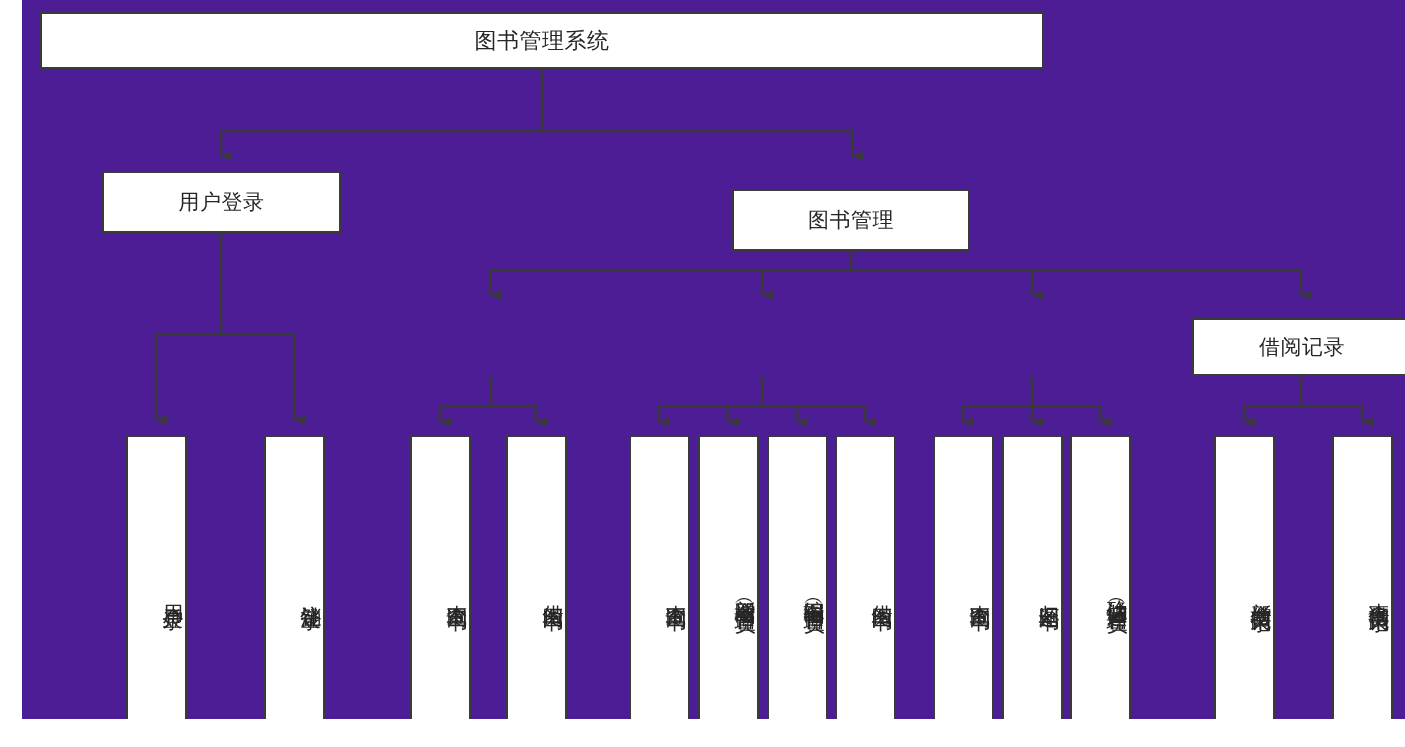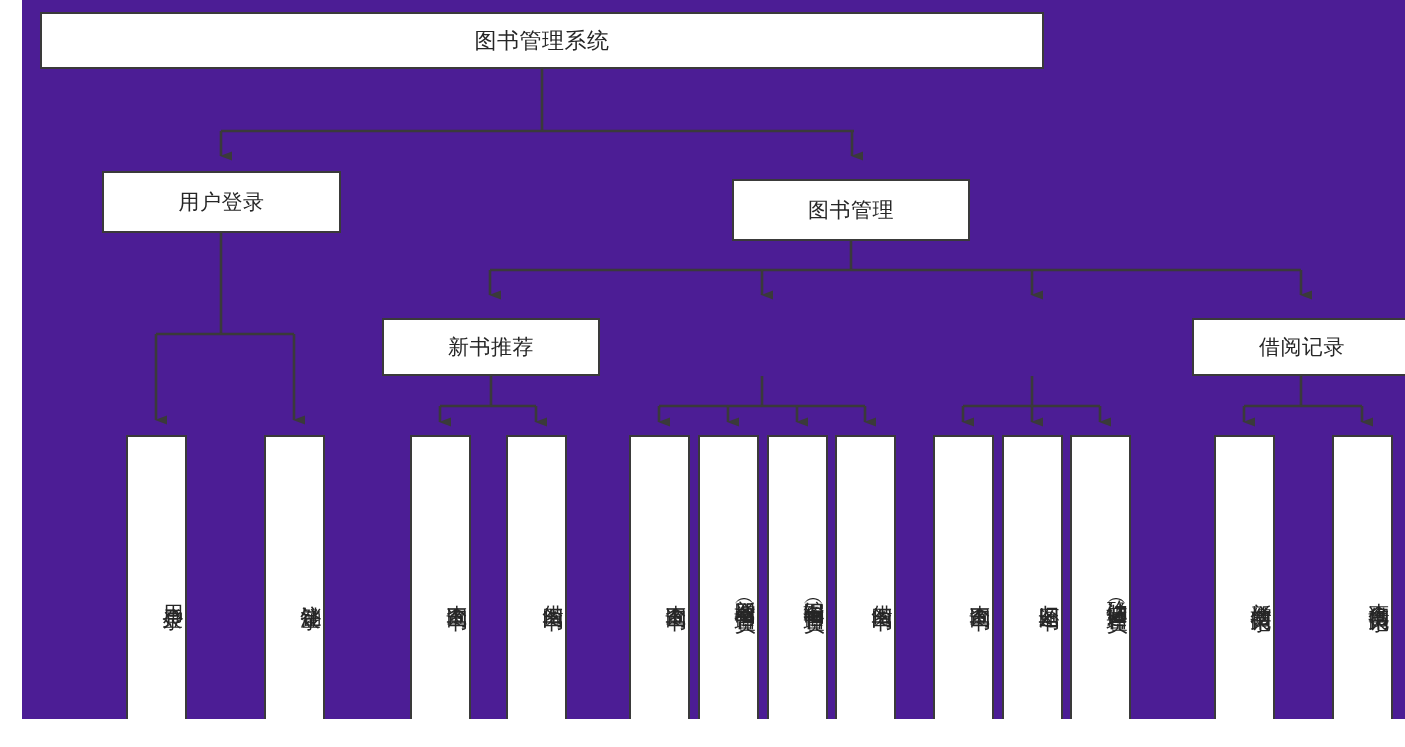--- a/index.html
+++ b/index.html
@@ -124,27 +124,24 @@
     </g>
   </svg>
 
   <div class="node horiz root" style="left:18px; top:12px; width:1004px; height:57px;">
     <span>图书管理系统</span>
   </div>
 
   <div class="node horiz" style="left:80px; top:171px; width:239px; height:62px;">
     <span>用户登录</span>
   </div>
-  <div class="node horiz" style="left:710px; top:179px; width:238px; height:62px;">
+  <div class="node horiz" style="left:710px; top:189px; width:238px; height:62px;">
     <span>图书管理</span>
   </div>
 
-  <div class="node horiz" style="left:360px; top:318px; width:218px; height:58px;">
-    <span>新书推荐</span>
-  </div>
   <div class="node horiz" style="left:1170px; top:318px; width:220px; height:58px;">
     <span>借阅记录</span>
   </div>
 
   <div class="node vert" style="left:104px; top:435px; width:61px; height:296px;">
     <span class="vtxt">用户登录</span>
   </div>
   <div class="node vert" style="left:242px; top:435px; width:61px; height:296px;">
     <span class="vtxt">注销登录</span>
   </div>

